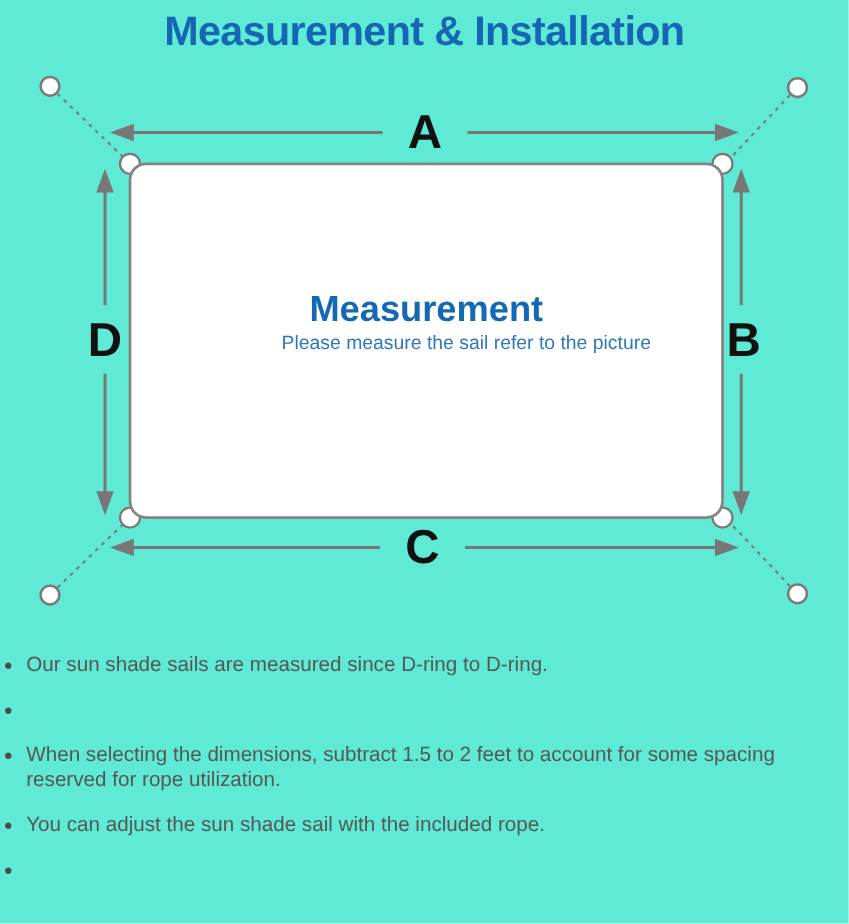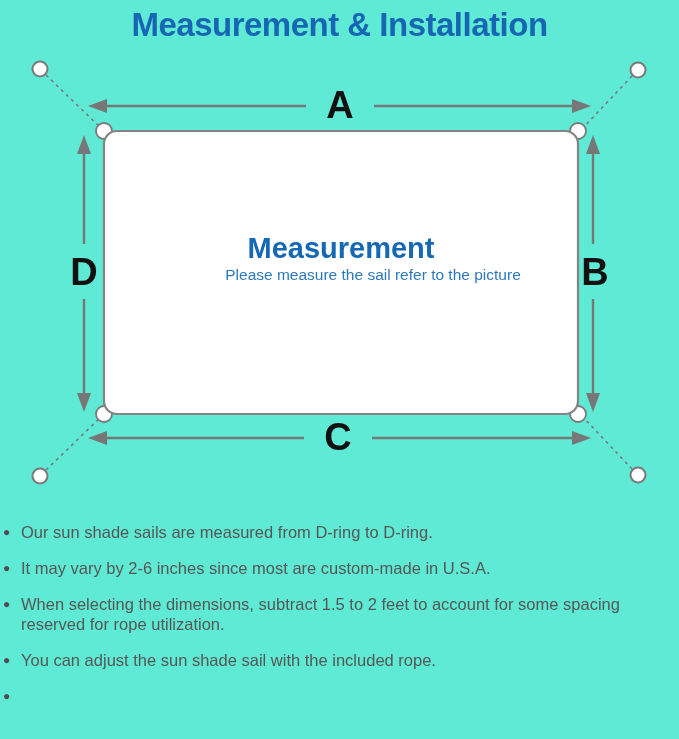--- a/index.html
+++ b/index.html
@@ -132,25 +132,24 @@
       <text class="dim-label" x="595" y="238" text-anchor="middle">B</text>
     </svg>
 
     <div class="center-text center-title">Measurement</div>
     <div class="center-text center-subtitle">Please measure the sail refer to the picture</div>
   </div>
 
   <div class="bullets">
     <div class="bullet-item">
       <span class="bullet-dot">●</span>
-      <span class="bullet-text">Our sun shade sails are measured from D-ring to D-ring.</span>
+      <span class="bullet-text">Our sun shade sails are measured since D-ring to D-ring.</span>
     </div>
     <div class="bullet-item">
       <span class="bullet-dot">●</span>
-      <span class="bullet-text">It may vary by 2-6 inches since most are custom-made in U.S.A.</span>
     </div>
     <div class="bullet-item">
       <span class="bullet-dot">●</span>
       <span class="bullet-text">When selecting the dimensions, subtract 1.5 to 2 feet to account for some spacing
 reserved for rope utilization.</span>
     </div>
     <div class="bullet-item">
       <span class="bullet-dot">●</span>
       <span class="bullet-text">You can adjust the sun shade sail with the included rope.</span>
     </div>

